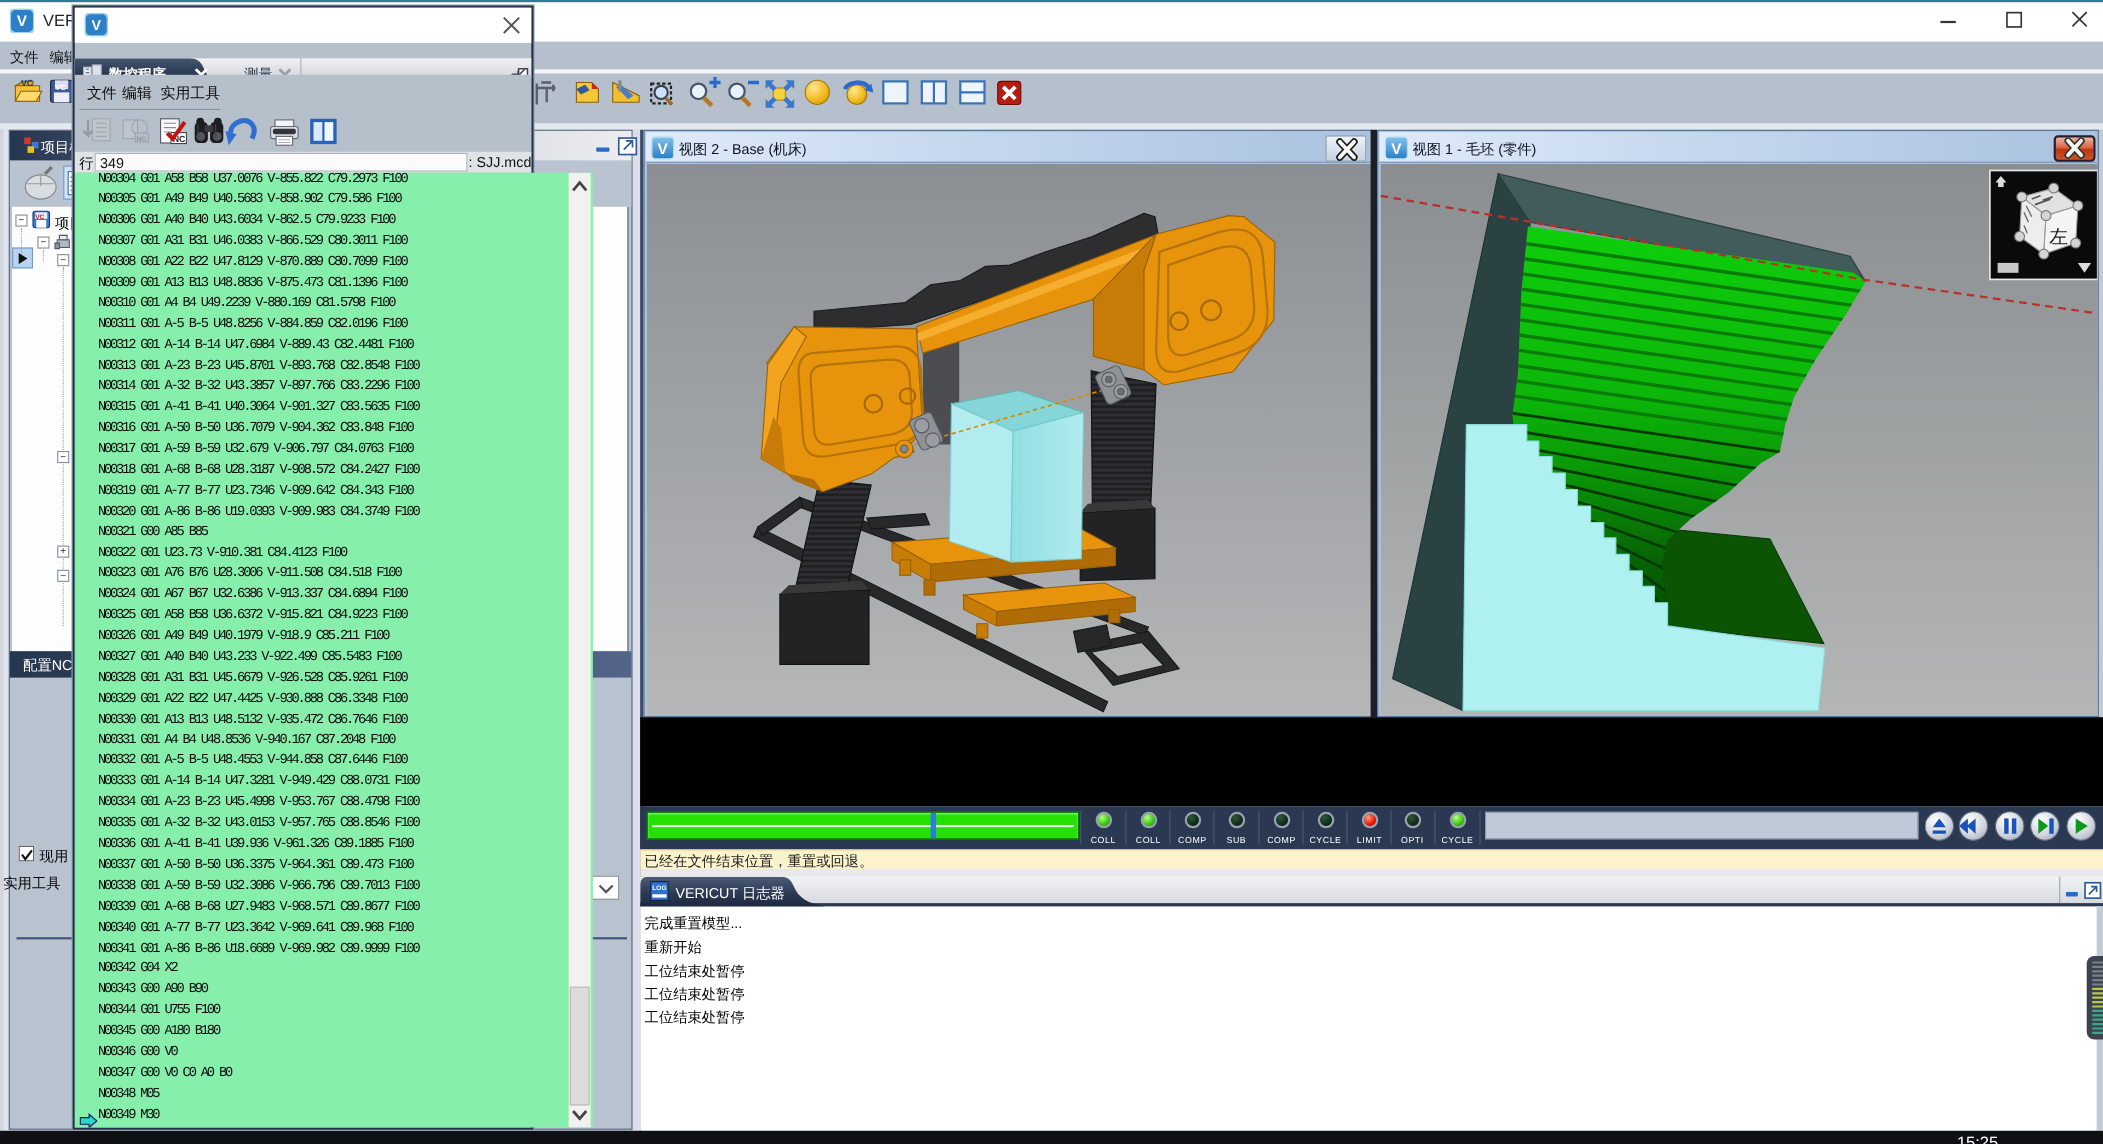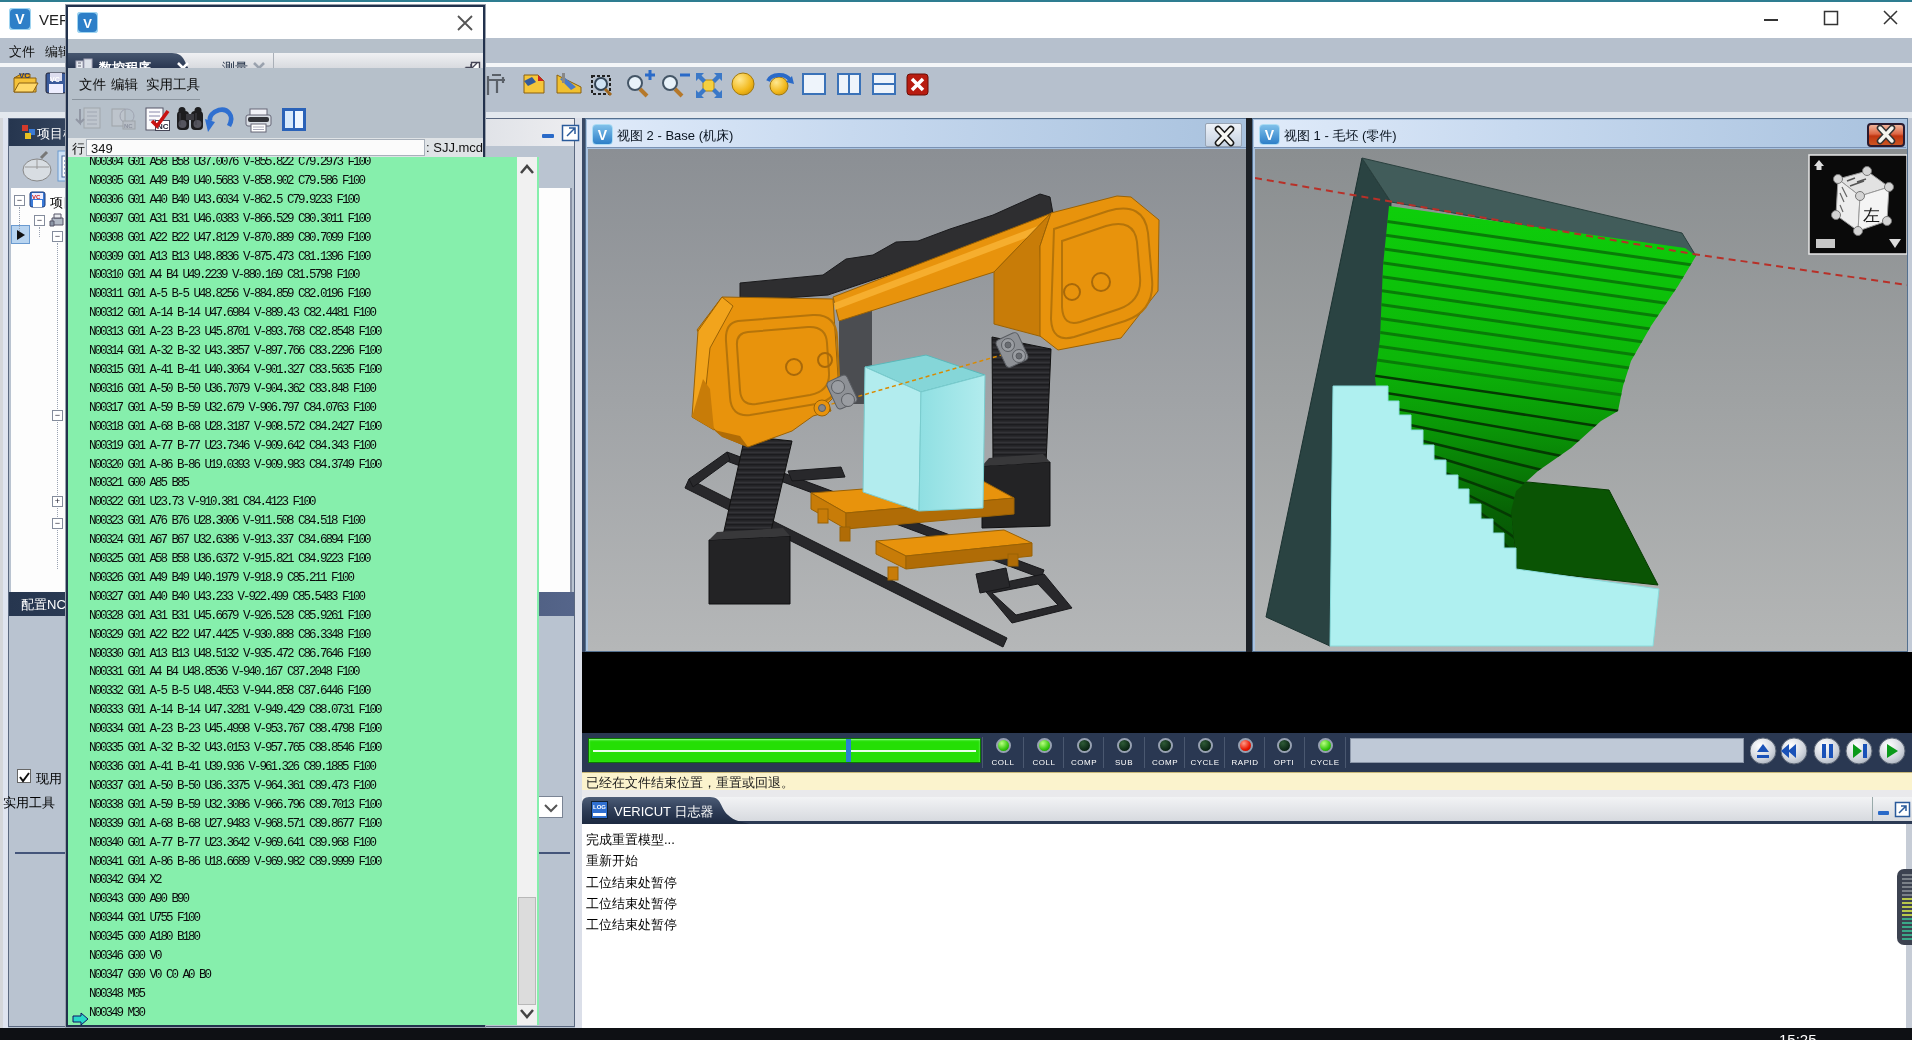--- a/index.html
+++ b/index.html
@@ -440,21 +440,21 @@
  <div class="abs" id="pgreen">
         <div class="mid"></div>
         <div class="mark"></div>
       </div>
  <div class="led" style="left:401px"><div class="b ledg"></div><div class="t">COLL</div></div> 
       <div class="led" style="left:442px"><div class="b ledg"></div><div class="t">COLL</div></div> 
       <div class="led" style="left:482px"><div class="b ledd"></div><div class="t">COMP</div></div> 
       <div class="led" style="left:522px"><div class="b ledd"></div><div class="t">SUB</div></div> 
       <div class="led" style="left:563px"><div class="b ledd"></div><div class="t">COMP</div></div> 
       <div class="led" style="left:603px"><div class="b ledd"></div><div class="t">CYCLE</div></div> 
-      <div class="led" style="left:643px"><div class="b ledr"></div><div class="t">RAPID</div></div> 
+      <div class="led" style="left:643px"><div class="b ledr"></div><div class="t">LIMIT</div></div> 
       <div class="led" style="left:682px"><div class="b ledd"></div><div class="t">OPTI</div></div> 
       <div class="led" style="left:723px"><div class="b ledg"></div><div class="t">CYCLE</div></div> 
       <div class="lsep" style="left:400px"></div> 
       <div class="lsep" style="left:441px"></div> 
       <div class="lsep" style="left:763px"></div> 
       <div class="lsep" style="left:481px"></div> 
       <div class="lsep" style="left:521px"></div> 
       <div class="lsep" style="left:562px"></div> 
       <div class="lsep" style="left:602px"></div> 
       <div class="lsep" style="left:642px"></div> 

